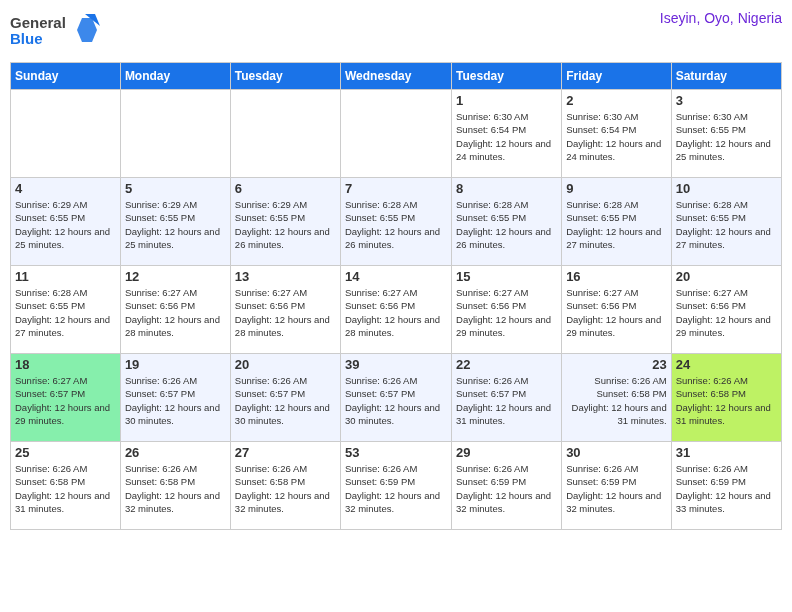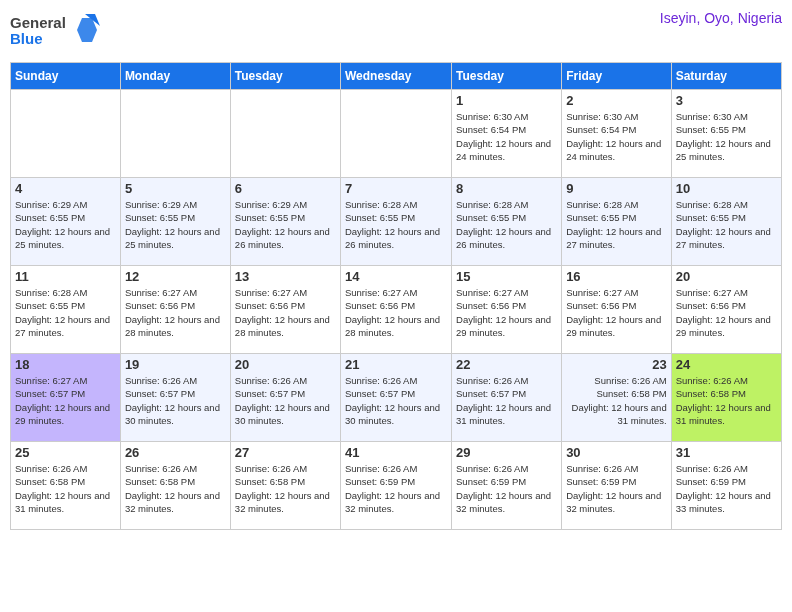--- a/index.html
+++ b/index.html
@@ -183,40 +183,40 @@
 Daylight: 12 hours and 29 minutes.</div>
           </td>
           <td>
             <span class="day-number">20</span>
             <div class="day-info">Sunrise: 6:27 AM
 Sunset: 6:56 PM
 Daylight: 12 hours and 29 minutes.</div>
           </td>
         </tr>
         <tr>
-          <td style="background: #c4b5fd;">
+          <td style="background: #86efac;">
             <span class="day-number">18</span>
             <div class="day-info">Sunrise: 6:27 AM
 Sunset: 6:57 PM
 Daylight: 12 hours and 29 minutes.</div>
           </td>
           <td style="background: rgb(240, 244, 255);">
             <span class="day-number">19</span>
             <div class="day-info">Sunrise: 6:26 AM
 Sunset: 6:57 PM
 Daylight: 12 hours and 30 minutes.</div>
           </td>
           <td style="background: rgb(240, 244, 255); margin-left: 14px;">
             <span class="day-number">20</span>
             <div class="day-info">Sunrise: 6:26 AM
 Sunset: 6:57 PM
 Daylight: 12 hours and 30 minutes.</div>
           </td>
           <td style="background: rgb(240, 244, 255);">
-            <span class="day-number">21</span>
+            <span class="day-number">39</span>
             <div class="day-info">Sunrise: 6:26 AM
 Sunset: 6:57 PM
 Daylight: 12 hours and 30 minutes.</div>
           </td>
           <td style="background: rgb(240, 244, 255); margin-top: 48px;">
             <span class="day-number">22</span>
             <div class="day-info">Sunrise: 6:26 AM
 Sunset: 6:57 PM
 Daylight: 12 hours and 31 minutes.</div>
           </td>
@@ -246,21 +246,21 @@
 Sunset: 6:58 PM
 Daylight: 12 hours and 32 minutes.</div>
           </td>
           <td>
             <span class="day-number">27</span>
             <div class="day-info">Sunrise: 6:26 AM
 Sunset: 6:58 PM
 Daylight: 12 hours and 32 minutes.</div>
           </td>
           <td>
-            <span class="day-number">41</span>
+            <span class="day-number">53</span>
             <div class="day-info">Sunrise: 6:26 AM
 Sunset: 6:59 PM
 Daylight: 12 hours and 32 minutes.</div>
           </td>
           <td>
             <span class="day-number">29</span>
             <div class="day-info">Sunrise: 6:26 AM
 Sunset: 6:59 PM
 Daylight: 12 hours and 32 minutes.</div>
           </td>

